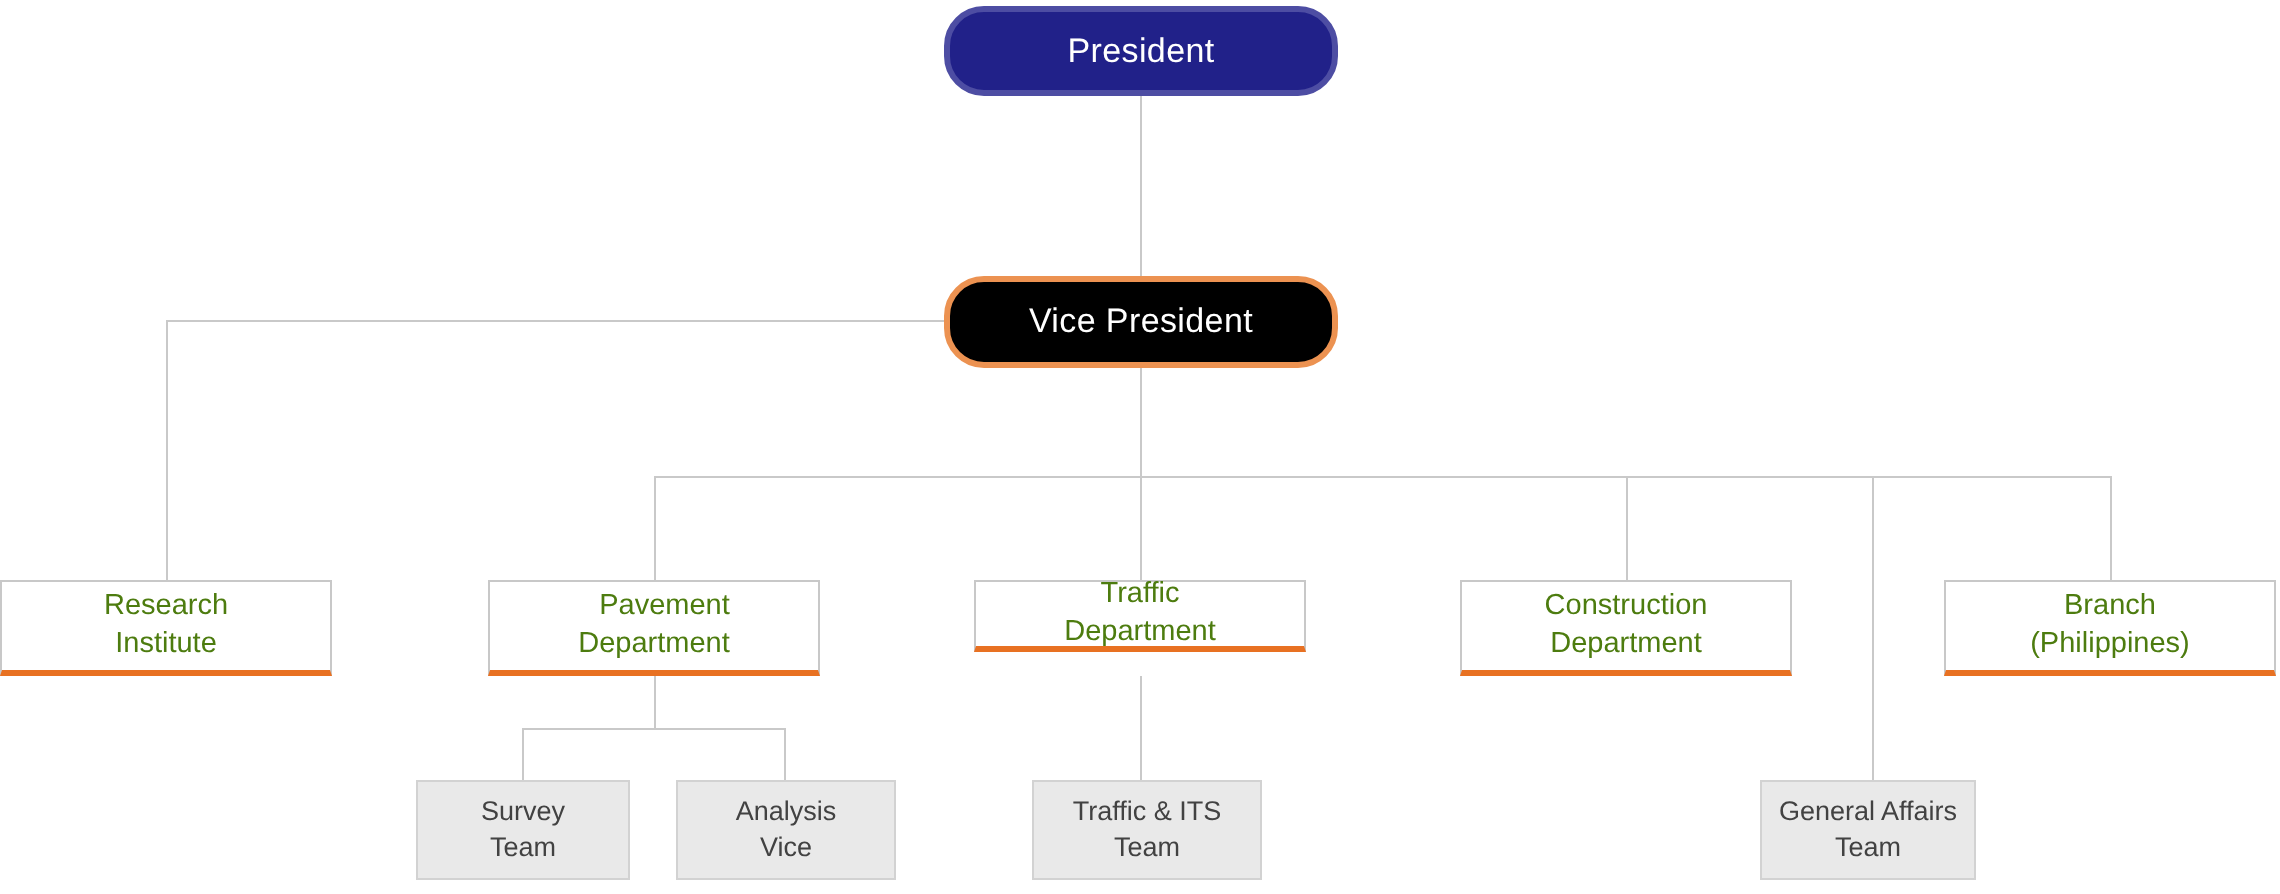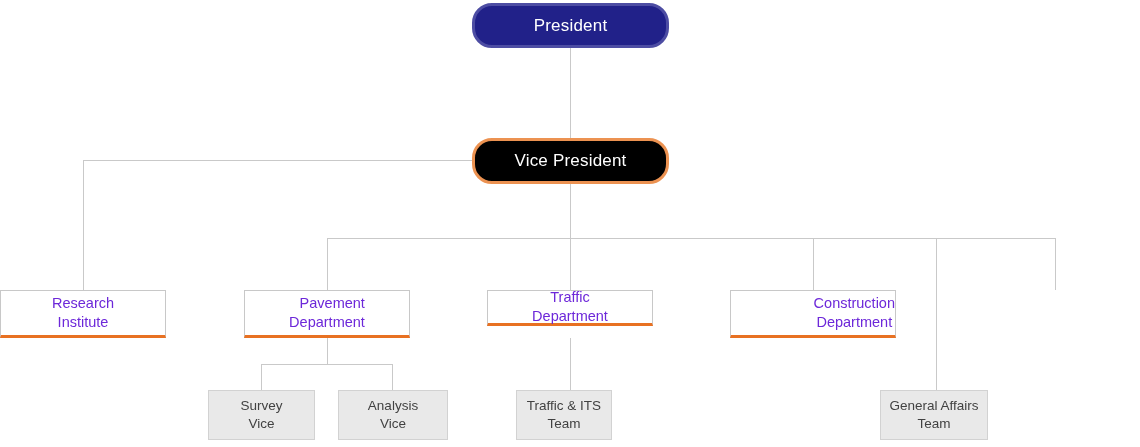--- a/index.html
+++ b/index.html
@@ -21,21 +21,21 @@
     box-sizing: border-box;
   }
   .box span { white-space: pre-line; display: block; }
   .exec { color: #ffffff; font-size: 17px; letter-spacing: 0.2px; border-radius: 20px; }
   .president { background: #212189; border: 3px solid #4d4da3; }
   .vp        { background: #000000; border: 3px solid #ec9251; }
   .dept {
     background: #ffffff;
     border: 1px solid #c8c8c8;
     border-bottom: 3px solid #e87122;
-    color: #6d28d9;
+    color: #4d7c0f;
     font-size: 14.5px;
     line-height: 19px;
   }
   .team {
     background: #e9e9e9;
     border: 1px solid #d2d2d2;
     color: #424242;
     font-size: 13.5px;
     line-height: 18px;
   }
@@ -76,37 +76,41 @@
   <div class="box dept" style="left:244px; top:290px; width:166px; height:48px;text-align:right;">
     <span>Pavement
 Department</span>
   </div>
 
   <div class="box dept" style="left:487px; top:290px; width:166px; height:36px;">
     <span>Traffic
 Department</span>
   </div>
 
-  <div class="box dept" style="left:730px; top:290px; width:166px; height:48px;justify-content:flex-end;">
+  <div class="box dept" style="left:730px; top:290px; width:166px; height:48px;">
     <span>Construction
 Department</span>
   </div>
 
+  <div class="box dept" style="left:972px; top:290px; width:166px; height:48px;">
+    <span>Branch
+(Philippines)</span>
+  </div>
 
   <div class="box team" style="left:208px; top:390px; width:107px; height:50px;">
     <span>Survey
-Vice</span>
+Team</span>
   </div>
 
   <div class="box team" style="left:338px; top:390px; width:110px; height:50px;">
     <span>Analysis
 Vice</span>
   </div>
 
-  <div class="box team" style="left:516px; top:390px; width:96px; height:50px;">
+  <div class="box team" style="left:516px; top:390px; width:115px; height:50px;">
     <span>Traffic &amp; ITS
 Team</span>
   </div>
 
   <div class="box team" style="left:880px; top:390px; width:108px; height:50px;">
     <span>General Affairs
 Team</span>
   </div>
 
 </div>

